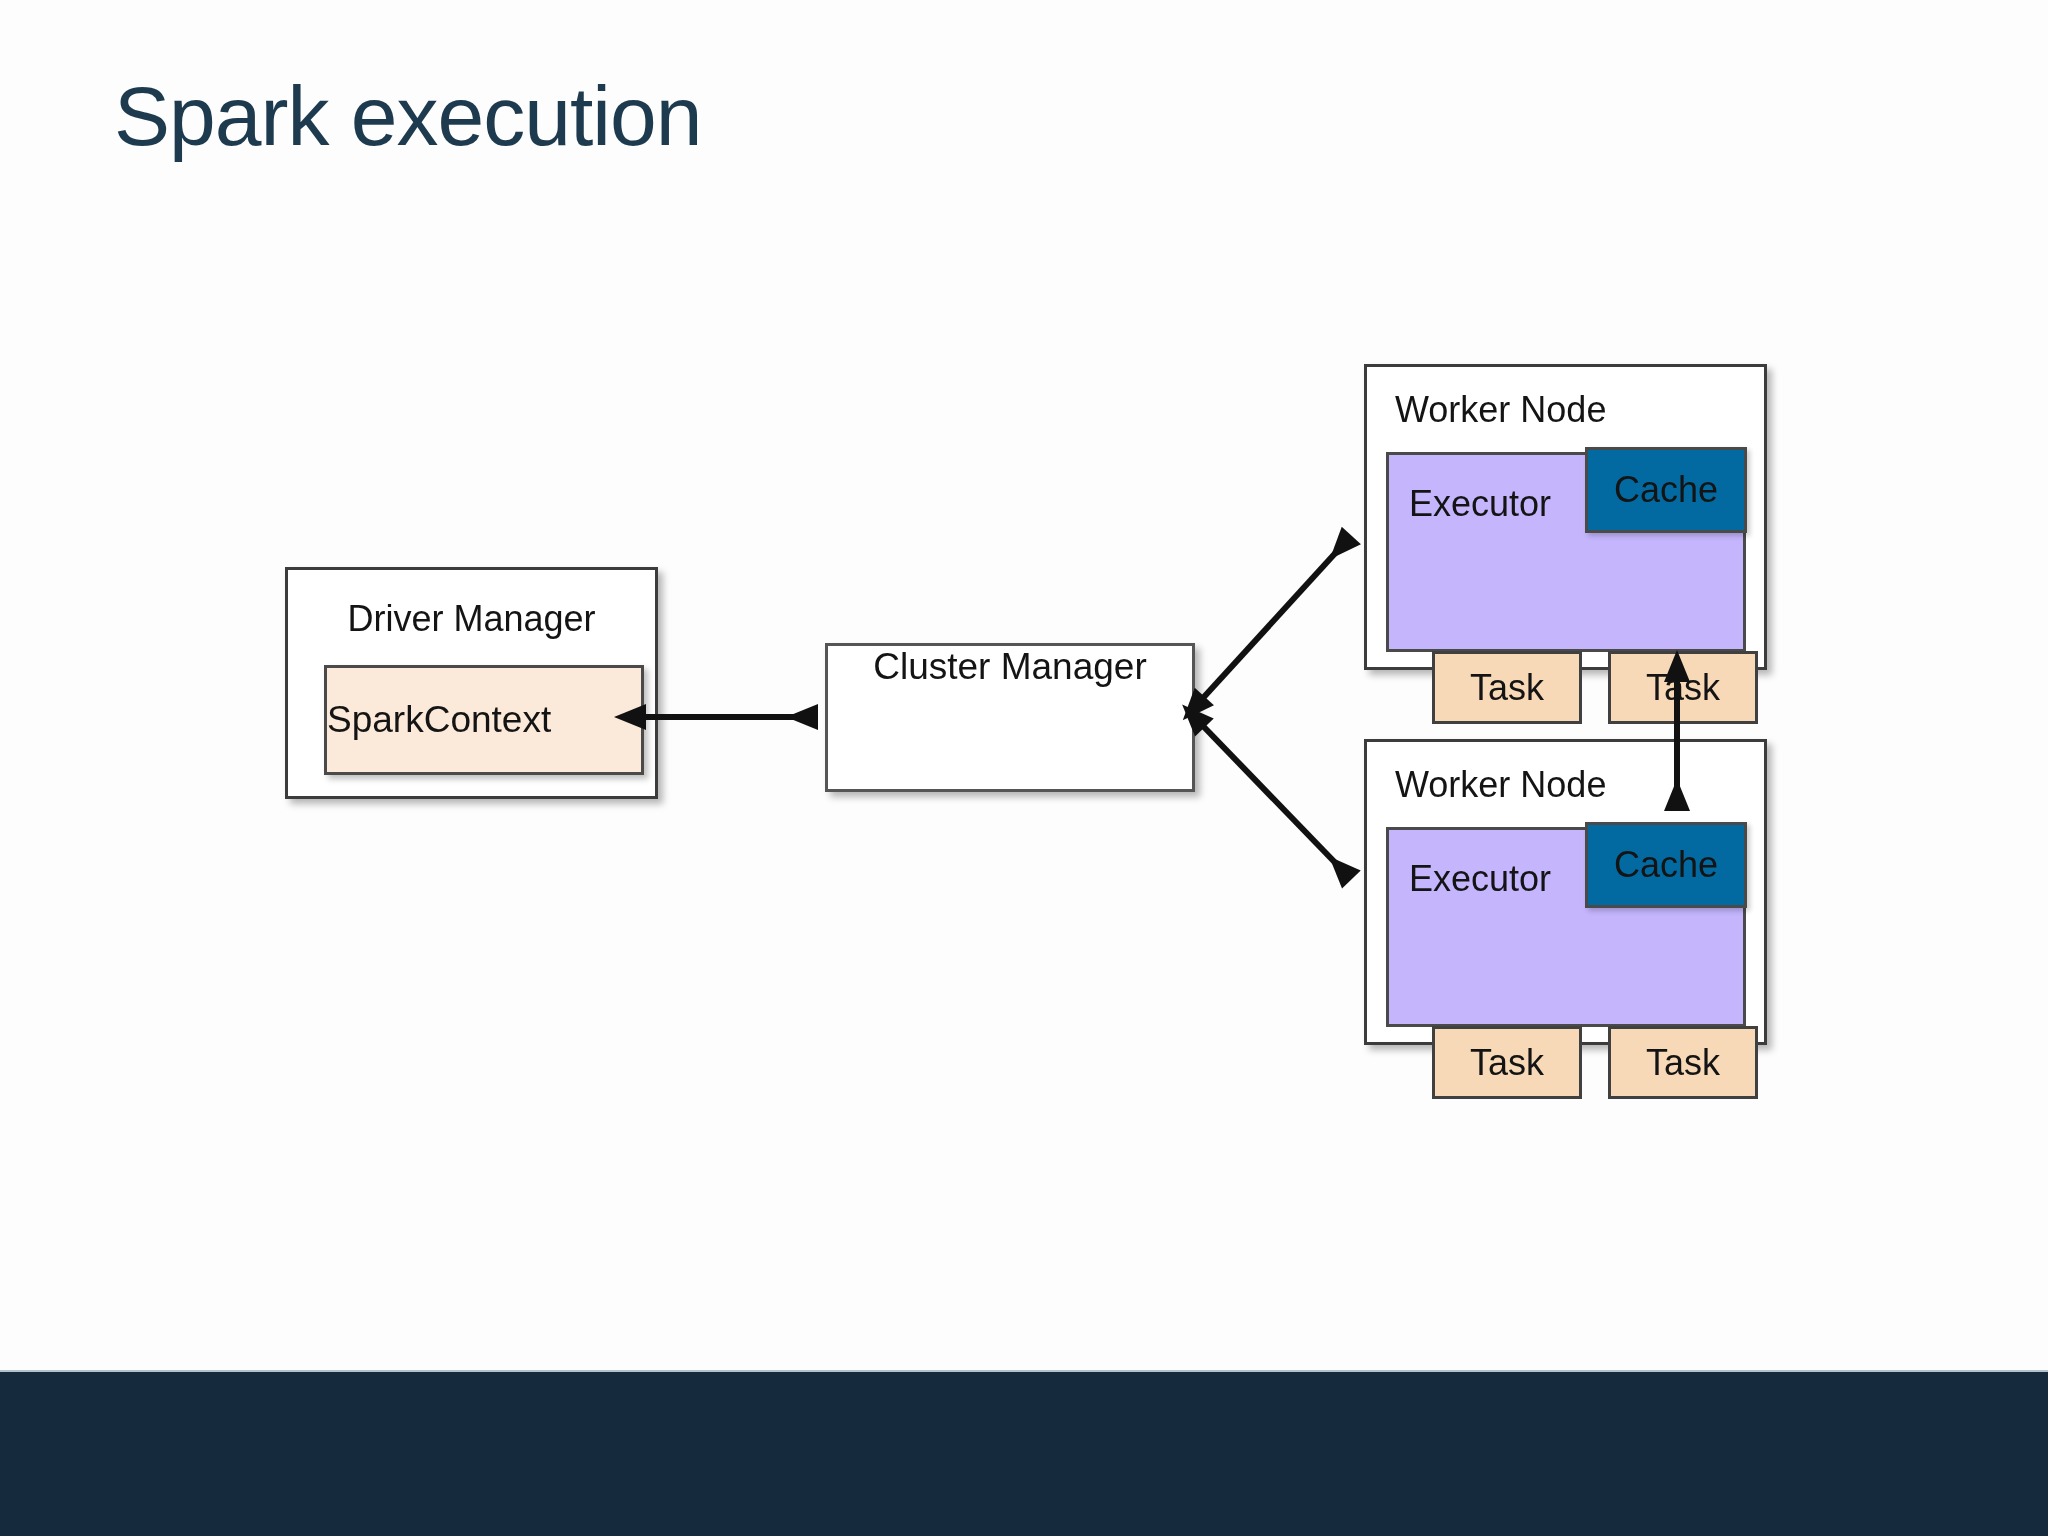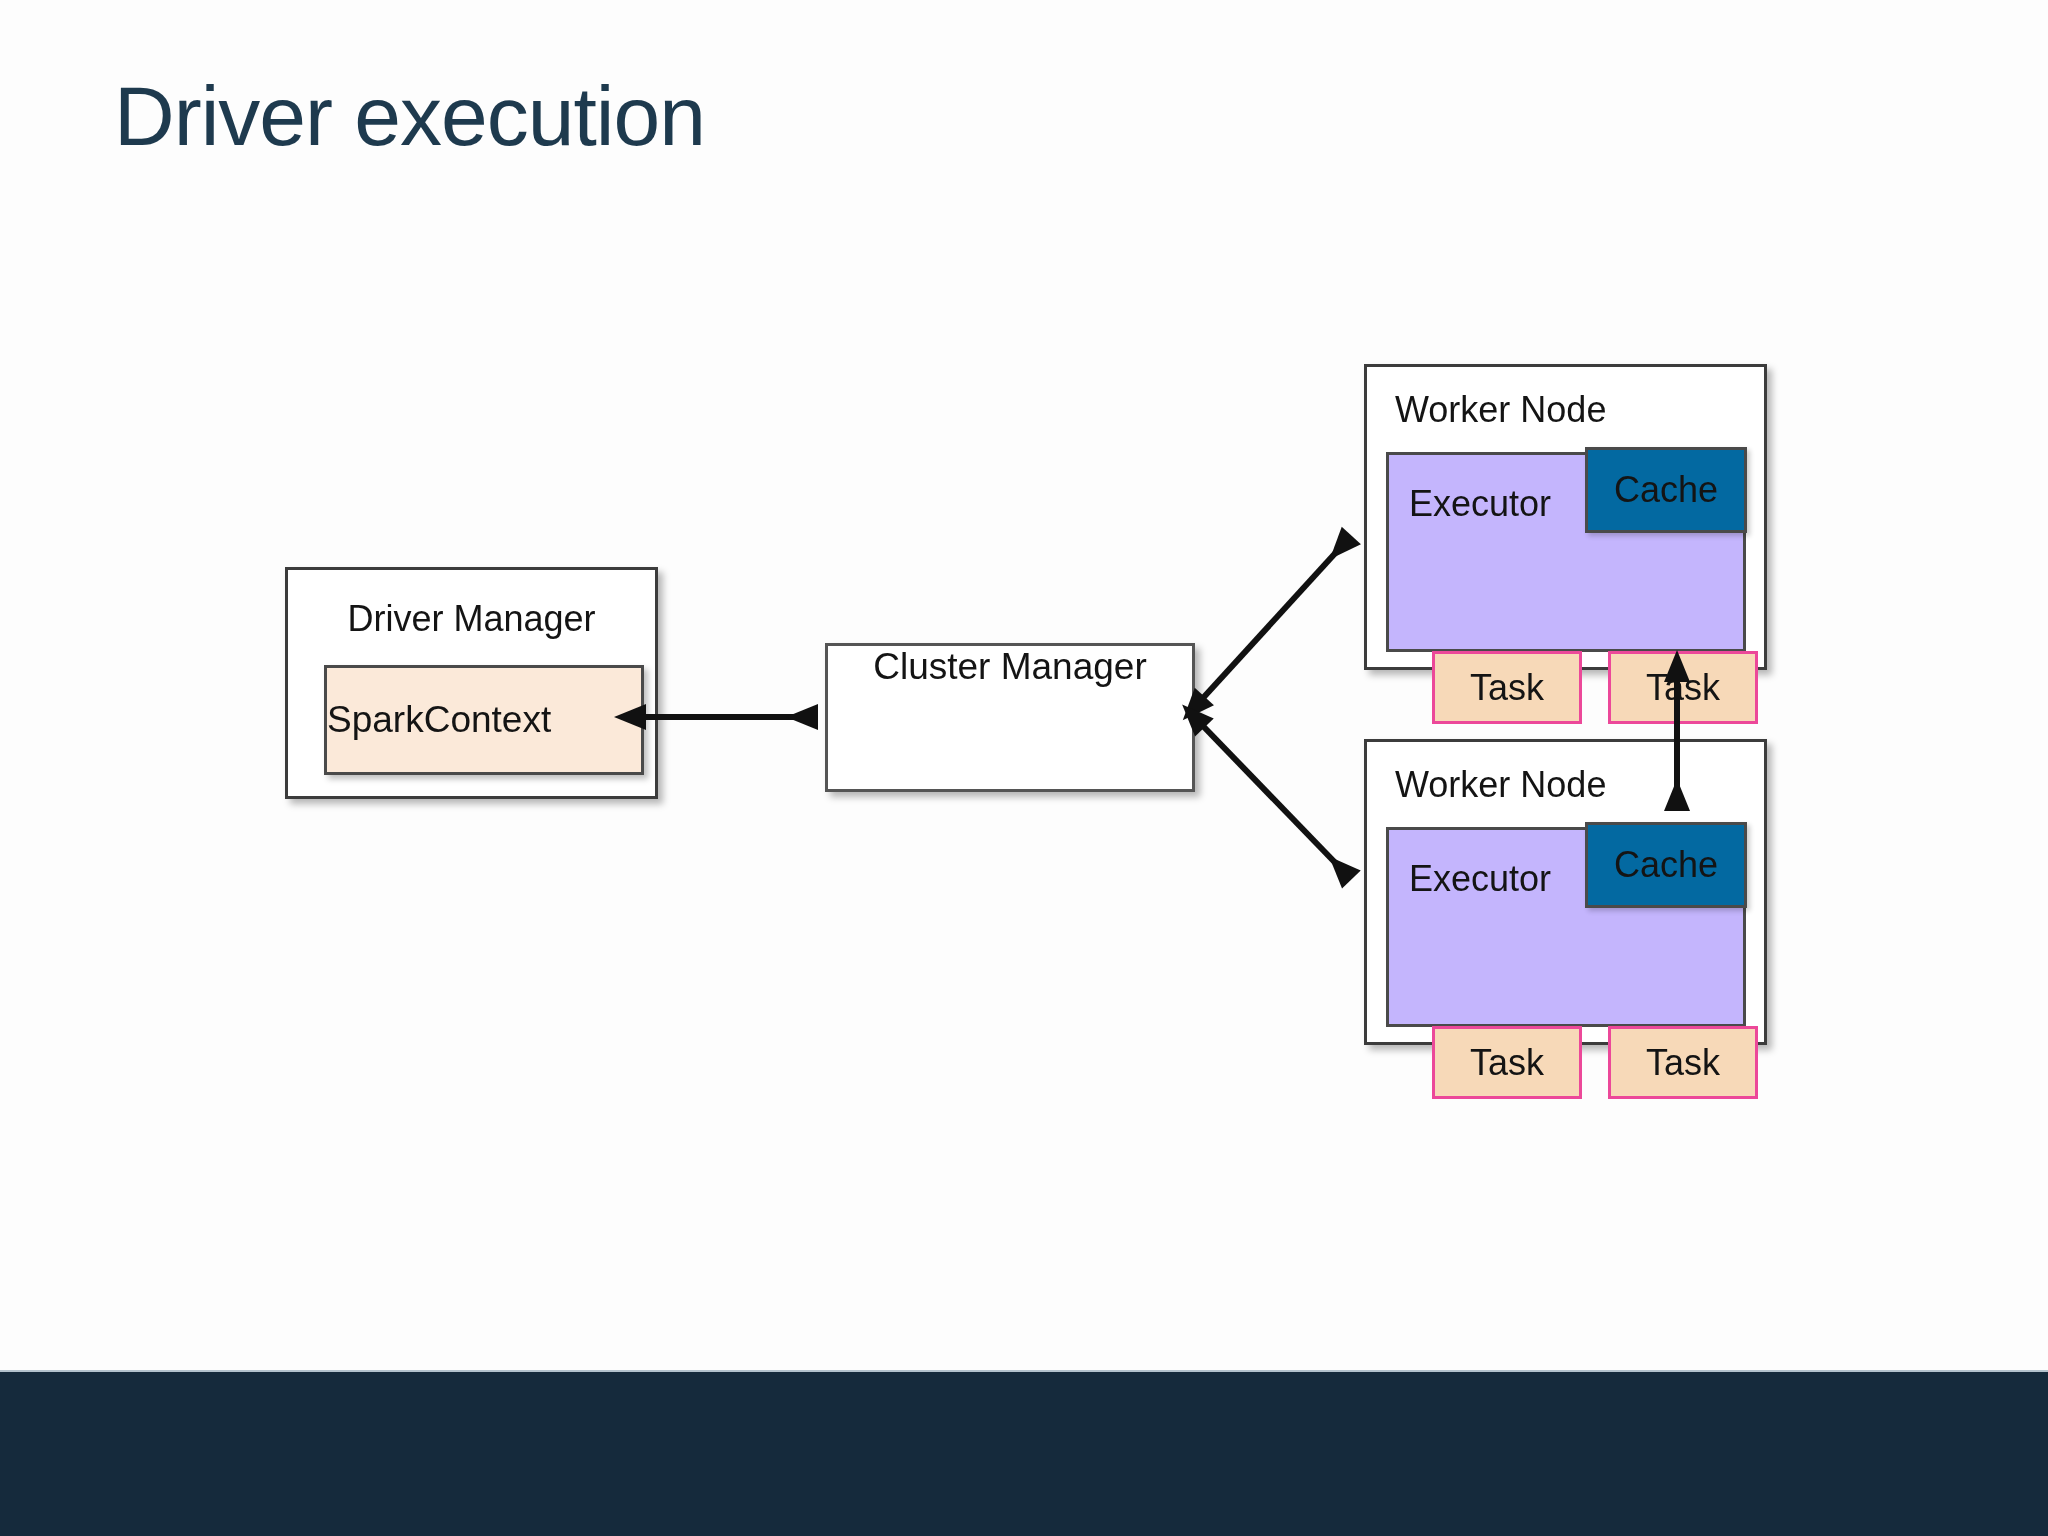--- a/index.html
+++ b/index.html
@@ -56,21 +56,21 @@
   }
   .executor-label { position: absolute; left: 20px; top: 28px; font-size: 36px; }
   .cache-box {
     position: absolute; left: 218px; top: 80px; width: 162px; height: 86px;
     box-sizing: border-box; border: 3px solid #4a4a4a; background: #0369a1;
     display: flex; align-items: center; justify-content: center; font-size: 36px;
     box-shadow: 3px 3px 5px rgba(0,0,0,0.2);
   }
   .task-box {
     position: absolute; top: 196px; width: 150px; height: 73px;
-    box-sizing: border-box; border: 3px solid #ec4899; background: #f7d9b8;
+    box-sizing: border-box; border: 3px solid #404040; background: #f7d9b8;
     display: flex; align-items: center; justify-content: center; font-size: 36px;
   }
   .task-1 { left: 43px; }
   .task-2 { left: 219px; }
   
   .arrows {
     position: absolute; left: 0; top: 0; width: 2048px; height: 1536px;
     pointer-events: none;
   }
   
@@ -90,21 +90,21 @@
     width: 2048px; height: 166px;
     background: #152a3c;
     border-top: 2px solid #b3c2cd;
   }
 </style>
 </head>
 <body>
 
 <div class="slide">
 
-  <div class="slide-title">Driver execution</div>
+  <div class="slide-title">Spark execution</div>
 
   <div class="dbox driver-box">
     <div class="driver-label">Driver Manager</div>
     <div class="sparkcontext-box">
       <span>SparkContext</span>
     </div>
   </div>
 
   <div class="dbox cluster-box">
     <span>Cluster Manager</span>

